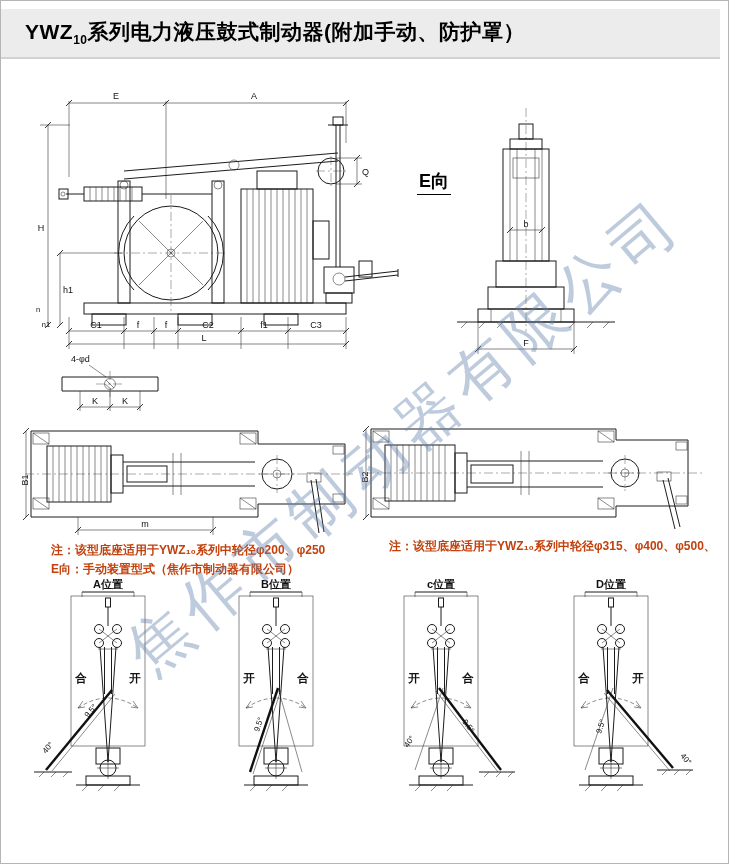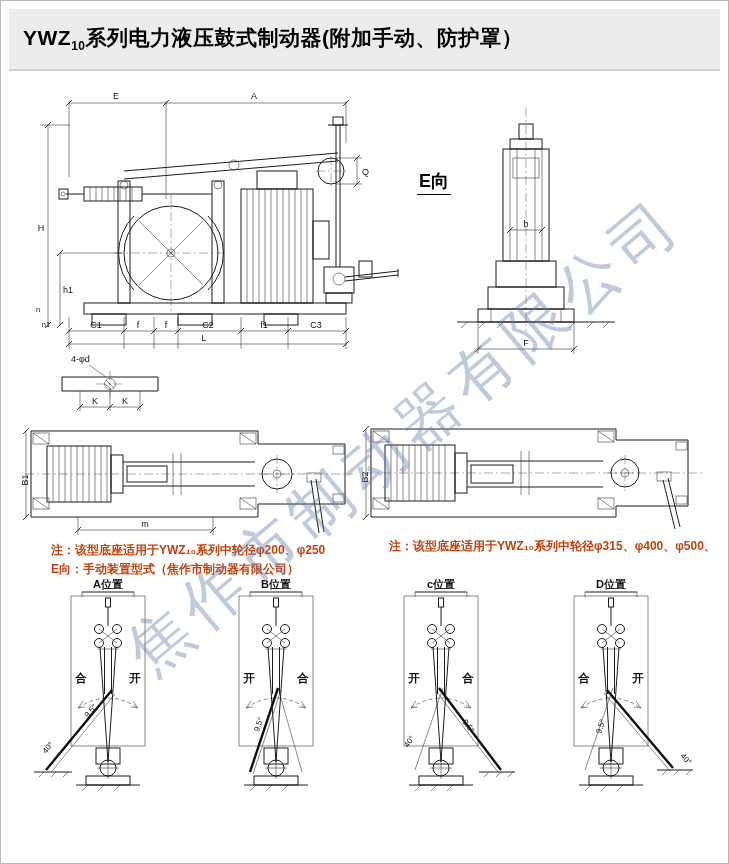--- a/index.html
+++ b/index.html
@@ -1,18 +1,18 @@
 <!DOCTYPE html>
 <html><head>
 <meta charset="utf-8">
 <style>
   *{margin:0;padding:0;box-sizing:border-box;}
   body{background:#fff;font-family:"Liberation Sans","DejaVu Sans",sans-serif;}
   .sheet{position:relative;width:729px;height:864px;background:#fff;border:1px solid #b5b5b5;overflow:hidden;}
-  .titlebar{position:absolute;left:8px;top:8px;right:8px;height:62px;background:#ececec;border-bottom:2px solid #d2d2d2;display:flex;align-items:center;padding-left:14px;z-index:2;}
+  .titlebar{position:absolute;left:0;top:8px;right:8px;height:50px;background:#ececec;border-bottom:2px solid #d2d2d2;display:flex;align-items:center;padding-left:24px;z-index:2;}
   .title{font-size:21px;font-weight:700;color:#000;letter-spacing:.5px;}
   .title sub{font-size:12px;}
   .canvas{position:absolute;inset:0;z-index:1;}
   svg{position:absolute;overflow:visible;}
   svg text{font-family:"Liberation Sans","DejaVu Sans",sans-serif;fill:#111;font-size:10px;}
   .ln{stroke:#1c1c1c;stroke-width:1;fill:none;}
   .thin{stroke:#2a2a2a;stroke-width:.55;fill:none;}
   .dim{stroke:#333;stroke-width:.6;fill:none;}
   .tick{stroke:#222;stroke-width:.9;fill:none;}
   .cl{stroke:#555;stroke-width:.5;fill:none;stroke-dasharray:9 3 2 3;}

